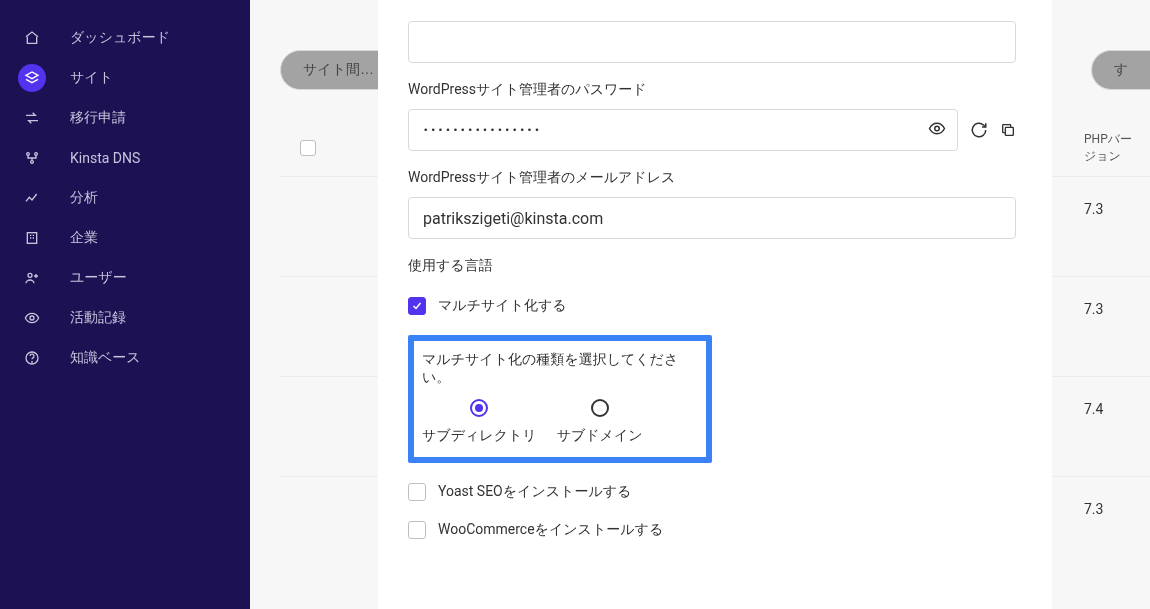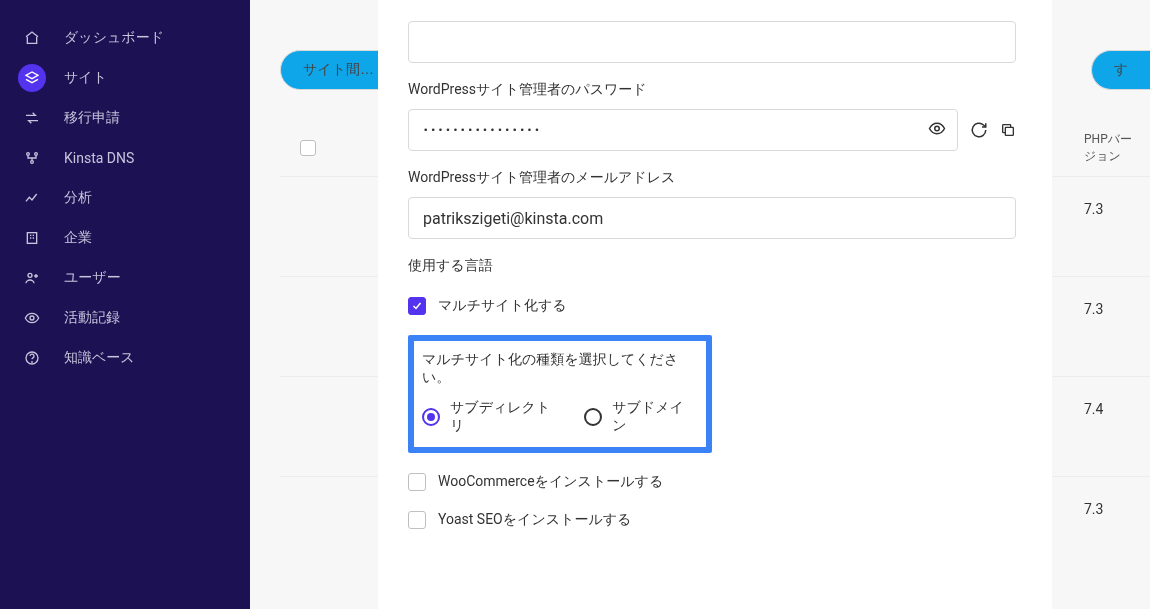--- a/index.html
+++ b/index.html
@@ -1,28 +1,28 @@
 <!DOCTYPE html>
 <html><head>
 <meta charset="utf-8">
 <style>
 * { box-sizing: border-box; margin: 0; padding: 0; }
 body { font-family: -apple-system, BlinkMacSystemFont, "Segoe UI", Roboto, sans-serif; font-size: 14px; color: #333; background: #f7f7f7; width: 1150px; height: 609px; overflow: hidden; position: relative; }
 
 .sidebar { position: absolute; left: 0; top: 0; width: 250px; height: 609px; background: #1c1153; color: #c7c4db; padding-top: 18px; }
-.sidebar-item { display: flex; align-items: center; gap: 18px; padding: 0 12px 0 22px; height: 40px; cursor: pointer; font-size: 14px; }
+.sidebar-item { display: flex; align-items: center; gap: 24px; padding: 0 12px 0 22px; height: 40px; cursor: pointer; font-size: 14px; }
 .sidebar-item.active .sidebar-icon-wrap { background: #5333ed; border-radius: 50%; }
 .sidebar-icon-wrap { width: 28px; height: 28px; display: flex; align-items: center; justify-content: center; margin-left: -4px; }
 .sidebar-icon { width: 16px; height: 16px; display: inline-flex; align-items: center; justify-content: center; }
 .sidebar-icon svg { width: 16px; height: 16px; fill: none; stroke: #c7c4db; stroke-width: 2; }
 .sidebar-item.active .sidebar-icon svg { stroke: #fff; }
 
 .main { position: absolute; left: 250px; top: 0; right: 0; height: 609px; background: #f7f7f7; }
 .header-bar { position: absolute; top: 50px; left: 30px; right: 0; display: flex; align-items: center; gap: 14px; }
-.btn-outline { background: #0ea5e9; border: 1px solid #d9d9d9; border-radius: 24px; padding: 10px 22px; font-size: 14px; color: #444; cursor: pointer; }
+.btn-outline { background: #a3a3a3; border: 1px solid #d9d9d9; border-radius: 24px; padding: 10px 22px; font-size: 14px; color: #444; cursor: pointer; }
 .btn-outline-right { position: absolute; right: 0; top: 0; border-radius: 24px 0 0 24px; border-right: none; }
 
 .table-bg { position: absolute; top: 120px; left: 30px; right: 0; bottom: 0; }
 .table-header { display: flex; align-items: center; padding: 0 20px; height: 56px; color: #555; font-size: 12px; position: relative; }
 .checkbox { width: 16px; height: 16px; border: 1.5px solid #bfbfbf; border-radius: 3px; background: #fff; }
 .phpver-label { position: absolute; right: 6px; width: 60px; font-size: 12px; color: #555; }
 .row { border-top: 1px solid #ececec; height: 100px; position: relative; }
 .row-val { position: absolute; right: 6px; top: 24px; width: 60px; font-size: 14px; color: #333; }
 
 .modal { position: absolute; left: 378px; top: 0; width: 674px; height: 609px; background: #fff; z-index: 50; padding: 13px 36px 0 30px; overflow: hidden; }
@@ -38,21 +38,21 @@
 .select-caret { position: absolute; right: 14px; top: 50%; transform: translateY(-50%); }
 .check-row { display: flex; align-items: center; gap: 12px; margin-top: 20px; }
 .check-row.first { margin-top: 22px; }
 .check-sq { width: 18px; height: 18px; border: 1.5px solid #bfbfbf; border-radius: 3px; background: #fff; display: flex; align-items: center; justify-content: center; }
 .check-sq.checked { background: #5333ed; border-color: #5333ed; }
 .check-sq.checked svg { width: 12px; height: 12px; stroke: #fff; stroke-width: 3; fill: none; }
 
 .ms-block { border: 6px solid #3b82f6; border-radius: 2px; padding: 10px 8px 12px 8px; margin-top: 20px; width: 304px; }
 .ms-title { font-size: 14px; color: #333; margin-bottom: 12px; }
 .radio-row { display: flex; align-items: center; gap: 20px; }
-.radio-opt { display: flex; align-items: center; gap: 10px; cursor: pointer; }
+.radio-opt { display: flex; align-items: center; gap: 10px; cursor: pointer; flex-direction: column; }
 .radio-circle { width: 18px; height: 18px; border-radius: 50%; border: 2px solid #5333ed; display: flex; align-items: center; justify-content: center; }
 .radio-circle.filled::after { content: ""; width: 8px; height: 8px; background: #5333ed; border-radius: 50%; }
 .radio-circle.empty { border: 2px solid #333; }
 </style>
 </head>
 <body>
 
 <div class="sidebar">
   <div class="sidebar-item">
     <span class="sidebar-icon-wrap">
@@ -233,21 +233,21 @@
         </div>
         <div class="radio-opt">
           <span class="radio-circle empty"></span>
           <span>サブドメイン</span>
         </div>
       </div>
     </div>
 
     <div class="check-row">
       <span class="check-sq"></span>
-      <span>WooCommerceをインストールする</span>
+      <span>Yoast SEOをインストールする</span>
     </div>
 
     <div class="check-row">
       <span class="check-sq"></span>
-      <span>Yoast SEOをインストールする</span>
+      <span>WooCommerceをインストールする</span>
     </div>
   </div>
 </div>
 
 </body></html>

